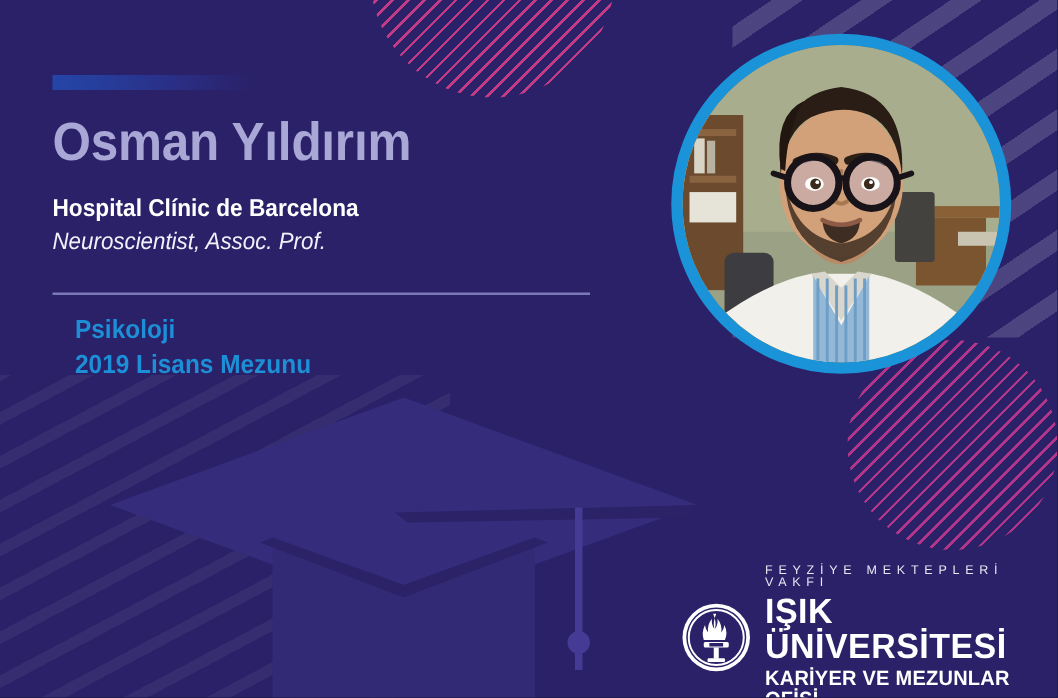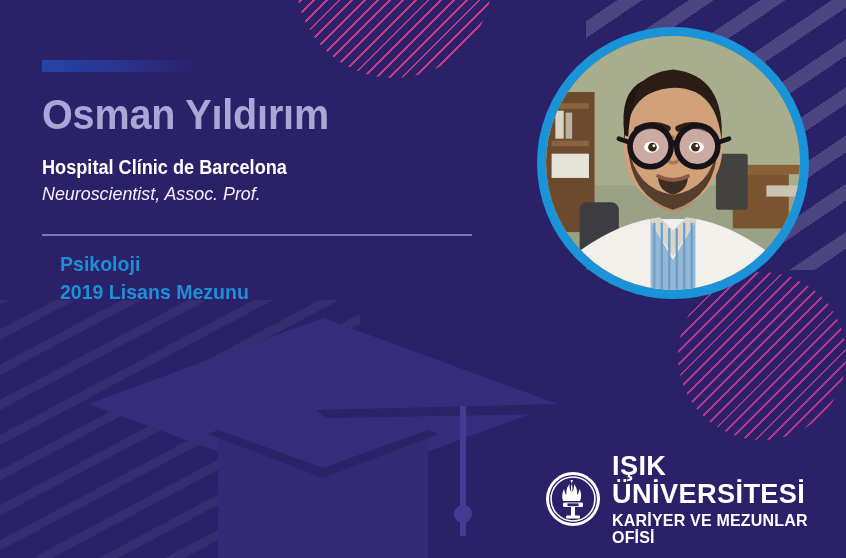--- a/index.html
+++ b/index.html
@@ -250,18 +250,19 @@
         <g fill="#ffffff">
           <path d="M28 9 q-3 7 -1.5 12 q-2.5 -3 -2 -8 q-4 5 -3 11 q-2 -2 -2.5 -6 q-3 6 -1 12 l17 0 q2.5 -6 -0.5 -12 q-0.5 4 -2.5 6 q1 -6 -3 -11 q0.5 5 -2 8 q1.5 -5 -1.5 -12 z"></path>
           <rect x="18" y="31.5" width="20" height="4.5" rx="1.2"></rect>
           <rect x="26" y="36" width="4" height="9"></rect>
           <rect x="21" y="44.5" width="14" height="3" rx="1"></rect>
         </g>
         <rect x="22.5" y="32.4" width="11" height="2.8" fill="#2a2168"></rect>
       </svg>
     </div>
     <div class="logo-text">
+      <div class="logo-kicker">FEYZİYE MEKTEPLERİ VAKFI</div>
       <div class="logo-main">IŞIK ÜNİVERSİTESİ</div>
       <div class="logo-sub">KARİYER VE MEZUNLAR OFİSİ</div>
     </div>
   </div>
 
 </div>
 
 </body></html>

